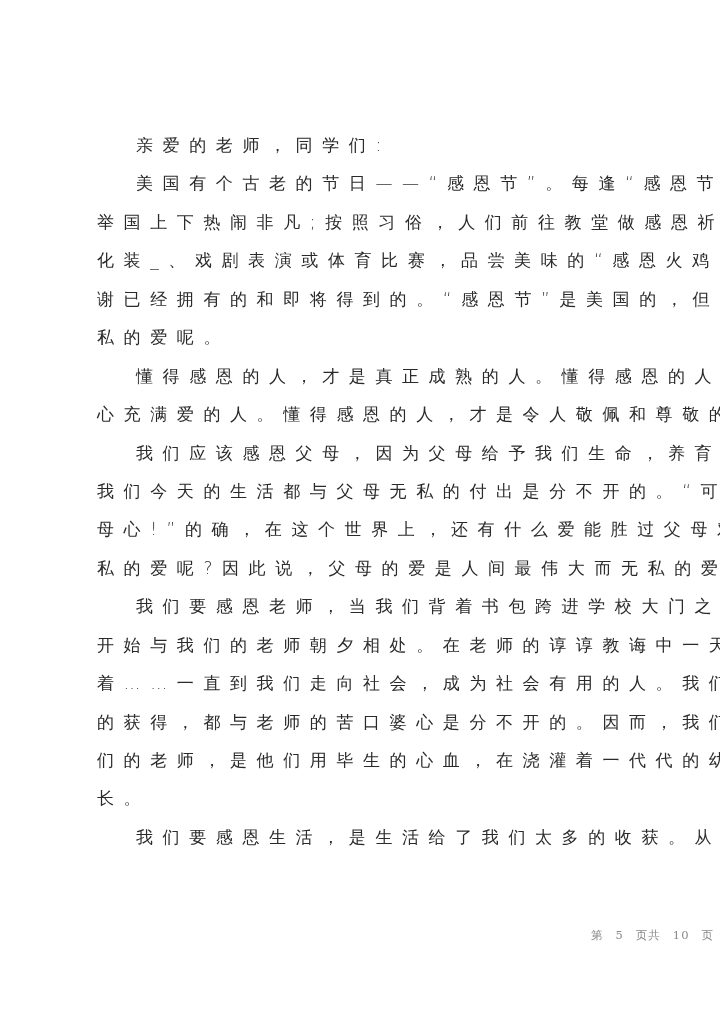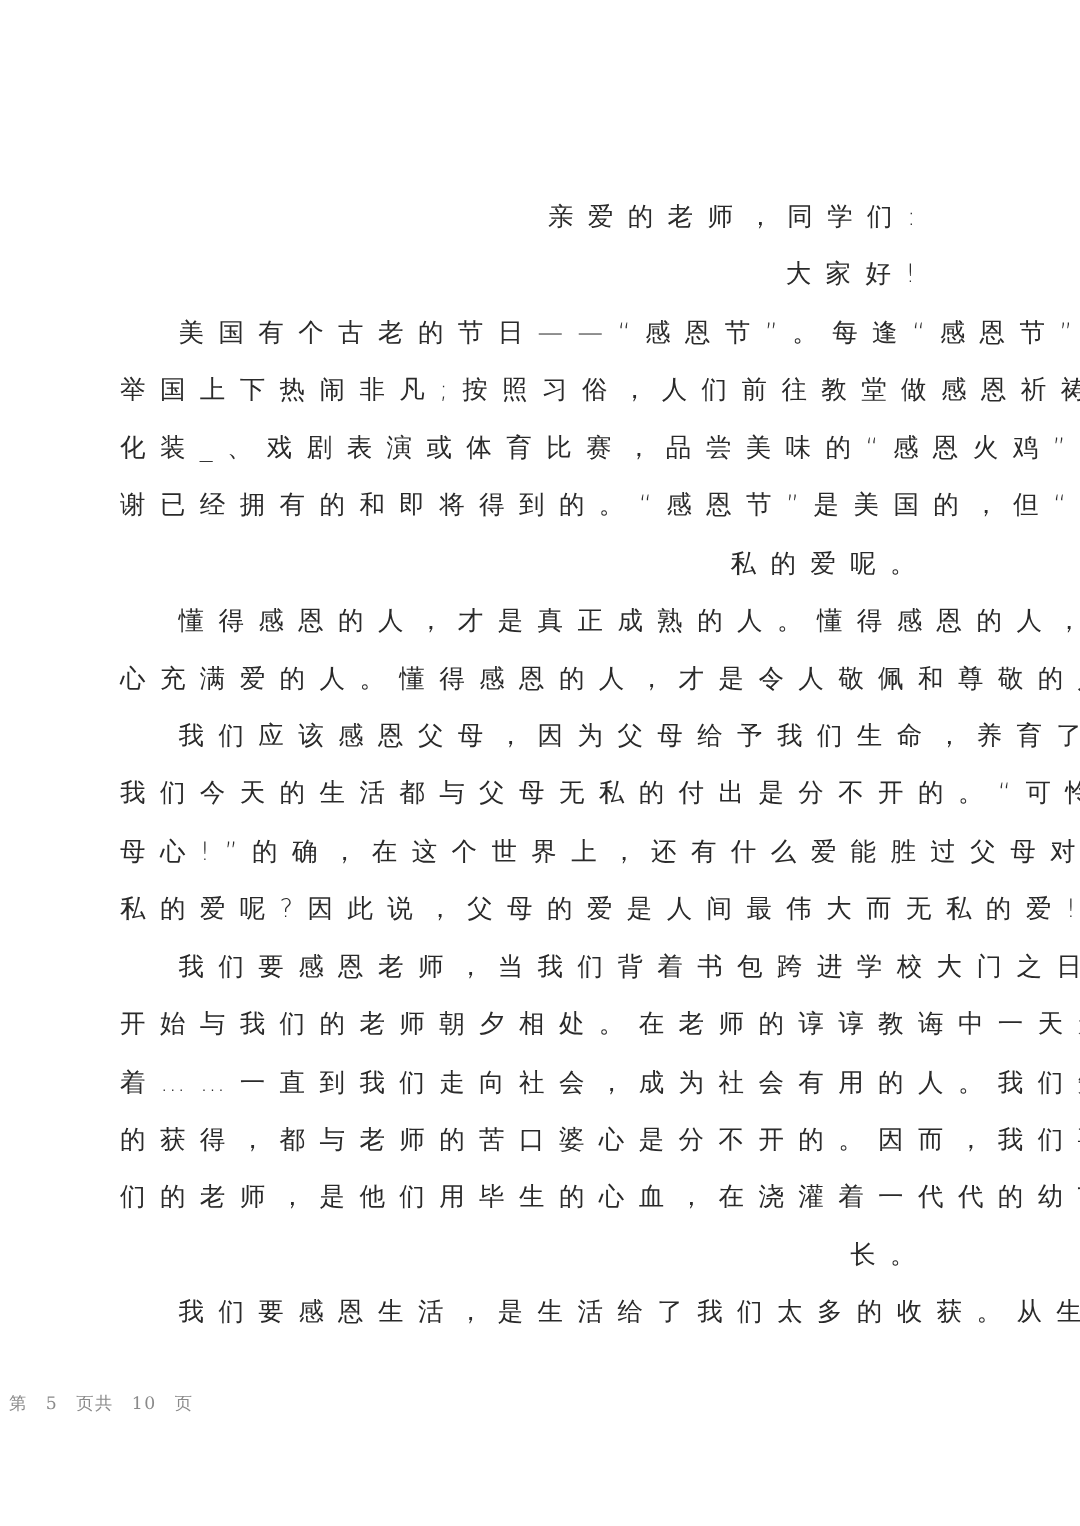--- a/index.html
+++ b/index.html
@@ -16,57 +16,55 @@
   }
   .page {
     position: absolute;
     left: 0; top: 0;
     width: 720px;
     height: 1017px;
     background: #ffffff;
   }
   .body-text {
     position: absolute;
-    left: 80px;
+    left: 97px;
     top: 130px;
     width: 540px;
-    text-align: right;
   }
   .line {
     height: 38.45px;
     line-height: 30px;
     font-size: 17px;
     color: #2a2a2a;
     letter-spacing: 9.6px;
     white-space: nowrap;
     font-weight: 300;
   }
   .line.indent {
     padding-left: 39px;
   }
   .footer {
     position: absolute;
     left: 0;
     width: 720px;
     top: 928px;
-    text-align: left;
+    text-align: right;
     font-size: 11.5px;
     color: #8a8a8a;
     letter-spacing: 1px;
     font-family: "DejaVu Serif", serif;
   }
   .footer span { margin: 0 6px; }
 </style>
 </head>
 <body>
 
 <div class="page">
   <div class="body-text">
     <div class="line indent">亲爱的老师，同学们:</div>
-    <div class="line indent">大家好!</div>
     <div class="line indent">美国有个古老的节日——“感恩节”。每逢“感恩节”，美国</div>
     <div class="line">举国上下热闹非凡;按照习俗，人们前往教堂做感恩祈祷，举行</div>
     <div class="line">化装_、戏剧表演或体育比赛，品尝美味的“感恩火鸡”，借此感</div>
     <div class="line">谢已经拥有的和即将得到的。“感恩节”是美国的，但“感恩”</div>
     <div class="line">私的爱呢。</div>
     <div class="line indent">懂得感恩的人，才是真正成熟的人。懂得感恩的人，才是内</div>
     <div class="line">心充满爱的人。懂得感恩的人，才是令人敬佩和尊敬的人。</div>
     <div class="line indent">我们应该感恩父母，因为父母给予我们生命，养育了我们。</div>
     <div class="line">我们今天的生活都与父母无私的付出是分不开的。“可怜天下父</div>
     <div class="line">母心!”的确，在这个世界上，还有什么爱能胜过父母对子女无</div>

